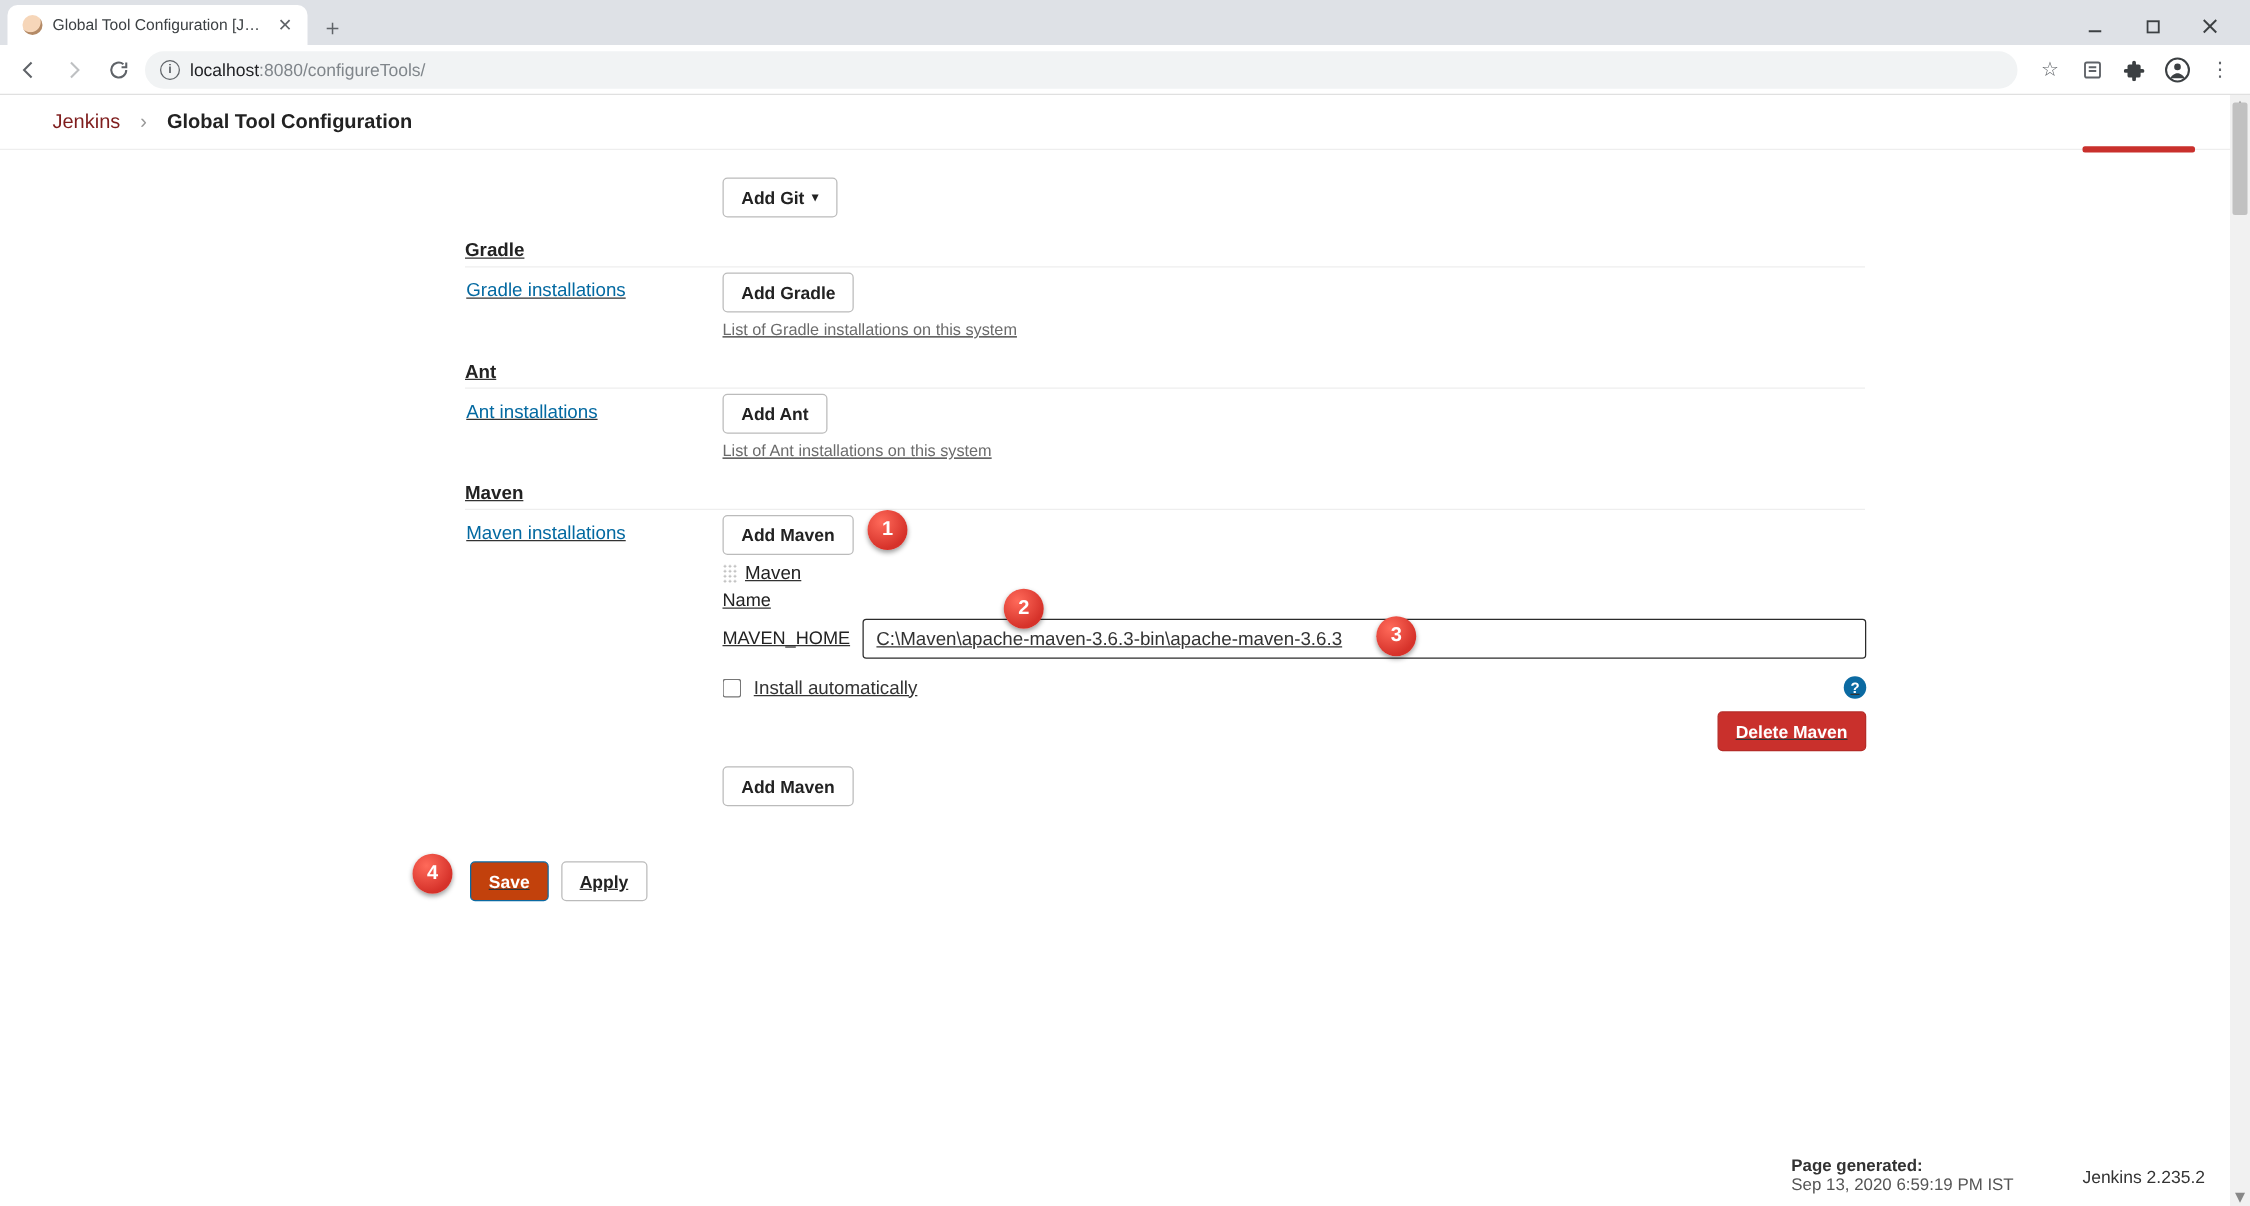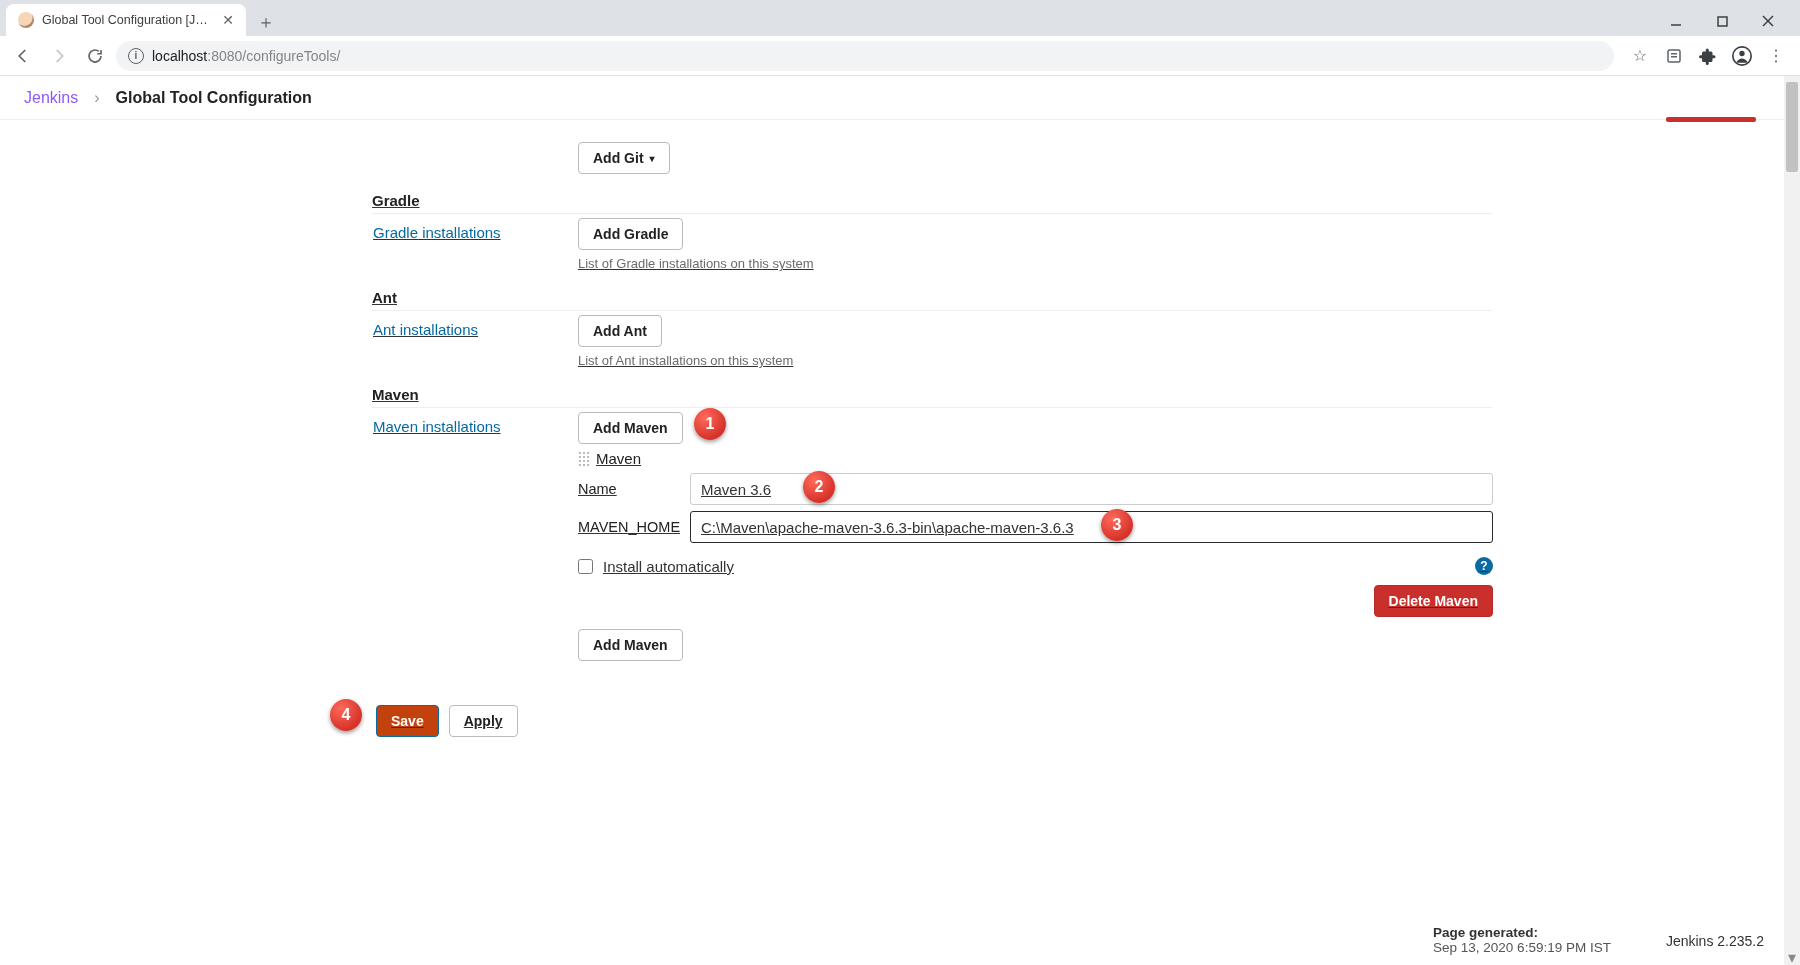--- a/index.html
+++ b/index.html
@@ -30,21 +30,21 @@
 
   
   .viewport { position: relative; height: calc(100% - 76px); overflow: hidden; }
   .page-scroll { position: absolute; inset: 0 16px 0 0; overflow: hidden; }
   .scrollbar { position: absolute; right: 0; top: 0; bottom: 0; width: 16px; background: #f1f1f1; }
   .scroll-thumb { position: absolute; left: 2px; right: 2px; top: 6px; height: 90px; background: #c1c1c1; border-radius: 2px; }
   .scroll-arrow { position: absolute; left: 0; right: 0; height: 16px; display: flex; align-items: center; justify-content: center; color: #888; }
   .scroll-arrow.top { top: 0; } .scroll-arrow.bot { bottom: 0; }
 
   .breadcrumbs { height: 44px; display: flex; align-items: center; gap: 16px; padding: 0 24px; font-size: 16px; border-bottom: 1px solid #eee; position: relative; }
-  .breadcrumbs a { color: #8b5cf6; text-decoration: none; }
+  .breadcrumbs a { color: #7f1d1d; text-decoration: none; margin-left: 18px; }
   .breadcrumbs .sep { color: #999; }
   .breadcrumbs .current { font-weight: 700; color: #222; }
   .red-strip { position: absolute; right: 28px; bottom: -3px; width: 90px; height: 5px; background: #c9302c; border-radius: 2px; }
 
   .content { padding: 18px 28px 10px 28px; text-decoration: underline; }
   .form-area { margin-left: 345px; max-width: 1120px; }
 
   .row { display: flex; align-items: flex-start; padding: 4px 0; }
   .row .lbl { width: 205px; flex: 0 0 205px; font-size: 15px; color: #0369a1; padding-top: 6px; }
   .row .ctl { flex: 1 1 auto; }
@@ -217,21 +217,20 @@
             <div class="annot" style="left:116px; top:-4px;">1</div>
 
             <div class="maven-block">
               <div class="maven-header">
                 <span class="dots"></span>
                 <span>Maven</span>
               </div>
 
               <div class="field-row rel">
                 <div class="flabel">Name</div>
-                <input class="tinput" value="Maven 3.6" style="">
                 <div class="annot" style="left:225px; top:-2px;">2</div>
               </div>
 
               <div class="field-row rel">
                 <div class="flabel">MAVEN_HOME</div>
                 <input class="tinput focus" value="C:\Maven\apache-maven-3.6.3-bin\apache-maven-3.6.3" style="">
                 <div class="annot" style="left:523px; top:-2px;">3</div>
               </div>
 
               <div class="checkbox-row">

